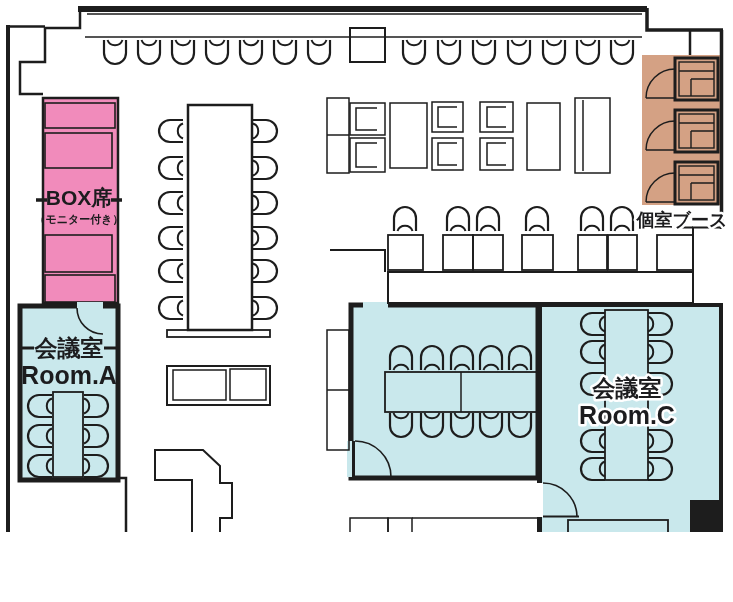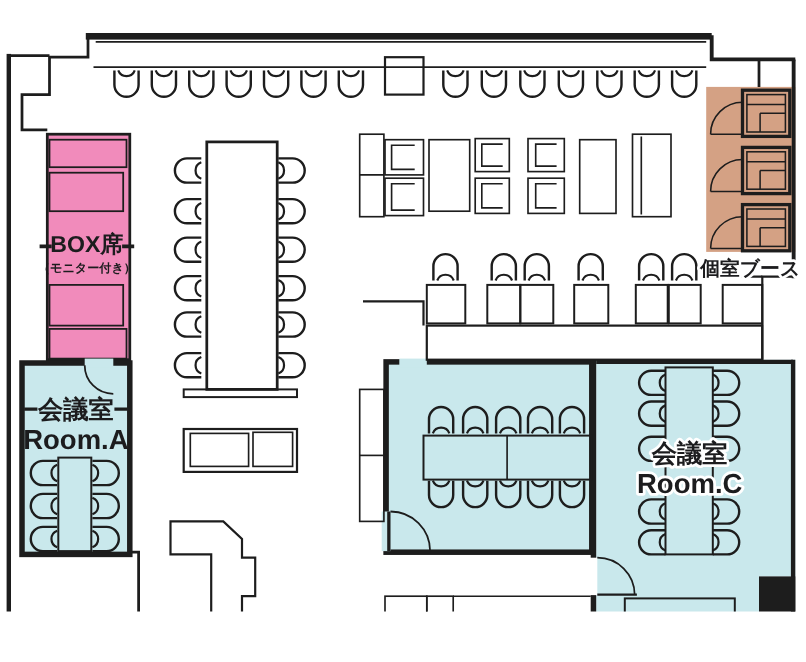--- a/index.html
+++ b/index.html
@@ -1,16 +1,16 @@
 <!DOCTYPE html>
 <html><head>
 <meta charset="utf-8">
 <style>
   html,body{margin:0;padding:0;background:#fff;}
-  .stage{width:733px;height:532px;position:relative;font-family:"Liberation Sans",sans-serif;margin-top:24px;}
+  .stage{width:733px;height:532px;position:relative;font-family:"Liberation Sans",sans-serif;}
   svg{display:block;}
   .ln{stroke:#1d1d1d;fill:none;stroke-linecap:butt;}
   .wallf{fill:#1d1d1d;stroke:none;}
   .furnt{fill:none;stroke:#1d1d1d;}
   .lbl{fill:#1c1c1e;font-weight:bold;text-anchor:middle;font-family:"Liberation Sans",sans-serif;}
   .outlined{paint-order:stroke;stroke:#ffffff;stroke-width:5px;stroke-linejoin:round;}
 </style>
 </head>
 <body>
 

